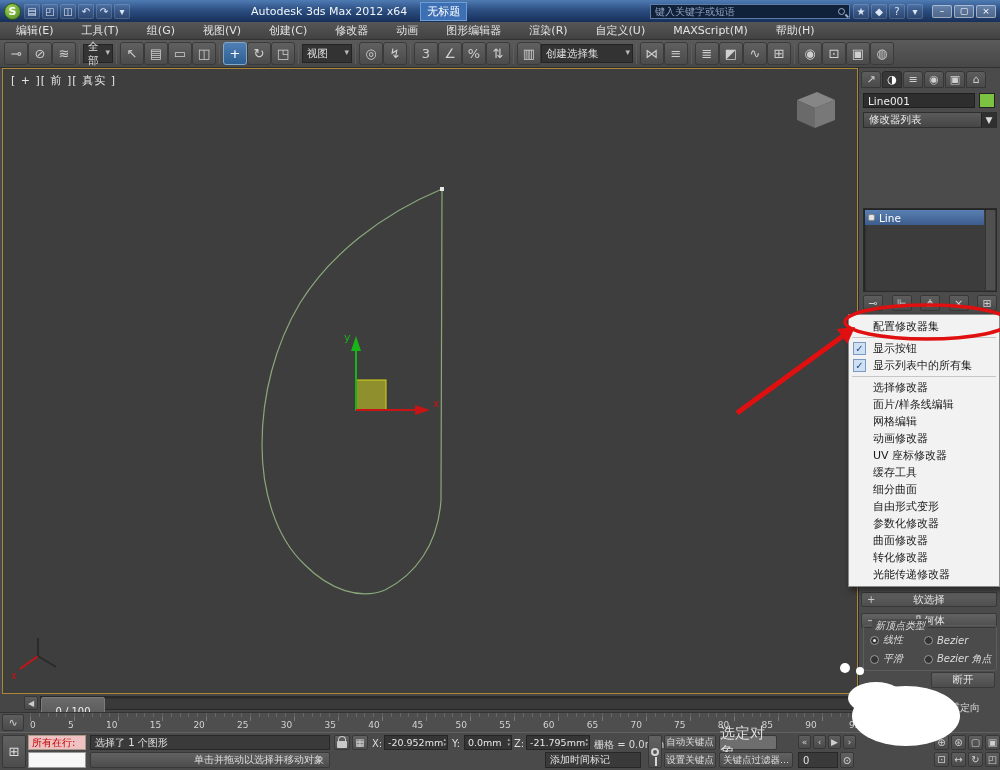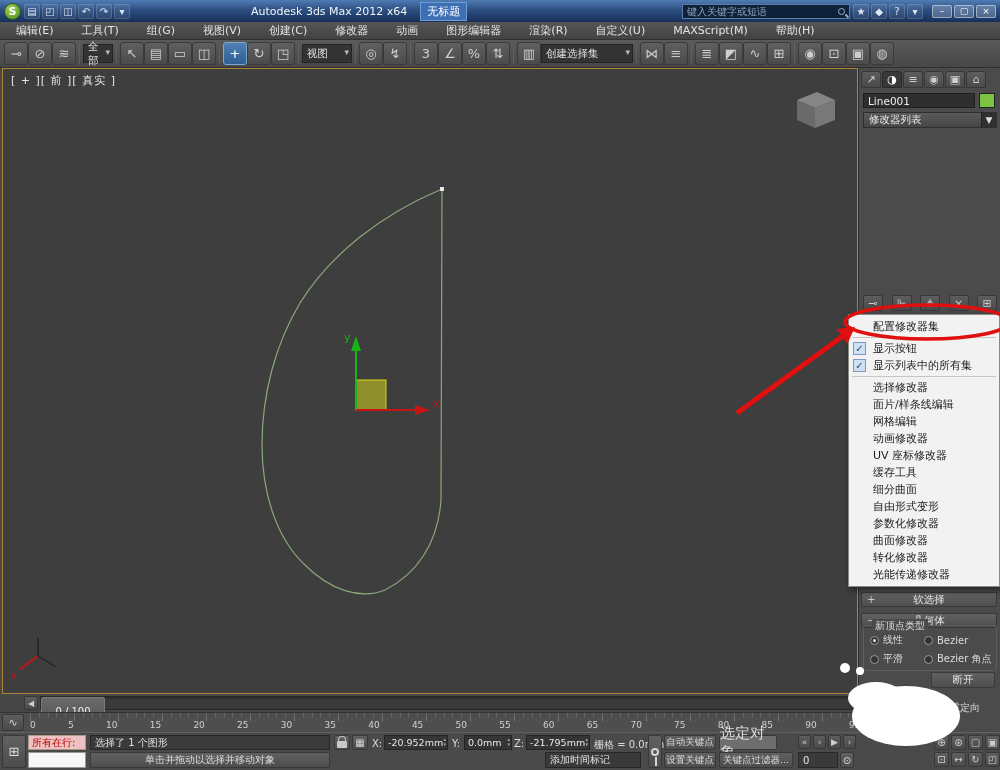--- a/index.html
+++ b/index.html
@@ -7,21 +7,21 @@
   body{position:relative;background:#484848;font-family:"DejaVu Sans","Liberation Sans",sans-serif;font-size:11px;color:#d8d8d8;overflow:hidden;}
 
   
   .titlebar{position:absolute;top:0;left:0;right:0;height:22px;background:linear-gradient(#4f7cb4 0%,#2d4f82 45%,#17305a 100%);display:flex;align-items:center;gap:3px;padding:0 4px;color:#fff;z-index:10;}
   .applogo{width:17px;height:17px;border-radius:50%;background:radial-gradient(circle at 35% 30%,#9fd05a,#4c8a1f);color:#fff;font-weight:bold;font-size:11px;display:flex;align-items:center;justify-content:center;border:1px solid #2c5a10;}
   .qat{display:flex;gap:2px;align-items:center;}
   .qat-btn{width:16px;height:15px;display:flex;align-items:center;justify-content:center;font-size:10px;color:#dce6f4;border-radius:2px;border:1px solid rgba(255,255,255,.15);background:rgba(255,255,255,.07);}
   .apptitle{margin-left:118px;font-size:11px;color:#f2f6fb;white-space:nowrap;}
   .doctitle{margin-left:10px;padding:1px 6px;background:#3d6fb4;border:1px solid #6e9ed4;font-size:11px;color:#fff;}
   .tspacer{flex:1;}
-  .searchbox{display:flex;align-items:center;gap:16px;width:168px;height:15px;background:#10213a;border:1px solid #5d7ba6;padding:0 4px;}
+  .searchbox{display:flex;align-items:center;gap:16px;width:200px;height:15px;background:#10213a;border:1px solid #5d7ba6;padding:0 4px;}
   .searchbox input{flex:1;background:transparent;border:none;outline:none;color:#d7e2f2;font-size:10px;font-family:inherit;min-width:0;}
   .searchbox input::placeholder{color:#8fa3c0;}
   .mag{width:7px;height:7px;border:1.5px solid #9ab0cc;border-radius:50%;position:relative;flex:none;}
   .mag::after{content:"";position:absolute;left:6px;top:6px;width:4px;height:1.5px;background:#9ab0cc;transform:rotate(45deg);}
   .winbtns{display:flex;gap:2px;margin-left:6px;}
   .win-btn{width:20px;height:13px;display:flex;align-items:center;justify-content:center;font-size:9px;color:#fff;background:rgba(255,255,255,.22);border:1px solid rgba(255,255,255,.45);border-radius:2px;}
 
   
   .menubar{position:absolute;top:22px;left:0;right:0;height:18px;background:linear-gradient(#565656,#424242);border-bottom:1px solid #323232;display:flex;align-items:center;padding-left:8px;z-index:9;gap:12px;}
   .menu-item{padding:1px 8px;color:#e4e4e4;font-size:11px;white-space:nowrap;}
@@ -57,21 +57,21 @@
   .stack-row{height:15px;display:flex;align-items:center;gap:4px;padding-left:3px;font-size:10.5px;color:#ddd;}
   .stack-row.selected{background:linear-gradient(#5a81b4,#3c5c8c);color:#fff;}
   .stack-bulb{width:7px;height:7px;background:#e4e4e4;border-radius:2px;border:1px solid #888;flex:none;}
   .stack-scroll{position:absolute;right:1px;top:1px;bottom:1px;width:10px;background:#505050;border-left:1px solid #333;}
   .stacktools{position:absolute;left:4px;top:227px;width:134px;height:17px;display:flex;justify-content:space-between;}
   .stool{width:20px;height:16px;display:flex;align-items:center;justify-content:center;color:#cfcfcf;font-size:11px;background:linear-gradient(#5d5d5d,#4a4a4a);border:1px solid #383838;border-radius:2px;}
   .rollout{position:absolute;left:2px;width:136px;height:15px;background:linear-gradient(#626262,#4e4e4e);border:1px solid #383838;border-radius:2px;display:flex;align-items:center;justify-content:center;font-size:10.5px;color:#e6e6e6;}
   .rollout::before{position:absolute;left:5px;font-size:10px;color:#ccc;}
   .rollout.plus::before{content:"+";}
   .rollout.minus::before{content:"−";}
-  .vgroup{position:absolute;left:4px;top:557px;width:134px;height:46px;border:1px solid #5e5e5e;border-radius:3px;}
+  .vgroup{position:absolute;left:4px;top:557px;width:134px;height:46px;border:1px solid #5e5e5e;border-radius:3px;font-style:italic;}
   .vgroup-label{position:absolute;left:8px;top:-7px;background:#4b4b4b;padding:0 3px;font-size:10px;color:#ddd;}
   .radio-grid{position:absolute;left:6px;top:7px;display:grid;grid-template-columns:54px auto;row-gap:5px;}
   .radio-opt{display:flex;align-items:center;gap:4px;font-size:10px;color:#ddd;white-space:nowrap;}
   .radio-dot{width:9px;height:9px;border-radius:50%;border:1px solid #9a9a9a;background:#333;position:relative;flex:none;}
   .radio-dot.on::after{content:"";position:absolute;left:2px;top:2px;width:3px;height:3px;border-radius:50%;background:#e8e8e8;}
   .panelbtn{position:absolute;height:16px;background:linear-gradient(#616161,#4d4d4d);border:1px solid #393939;border-radius:2px;color:#dedede;font-size:10.5px;display:flex;align-items:center;justify-content:center;}
   .cbx{position:absolute;width:10px;height:10px;background:#333;border:1px solid #8a8a8a;}
   .cbx-label{position:absolute;font-size:10px;color:#ddd;white-space:nowrap;}
 
   
@@ -275,20 +275,29 @@
       <div class="tab-btn">▣</div>
       <div class="tab-btn">⌂</div>
     </div>
   <div class="namefield">
       <span>Line001</span>
     </div>
   <div class="swatch"></div>
   <div class="modlist">
     <span>修改器列表</span>
     <span class="arrowbox">▼</span>
+  </div>
+  <div class="stackbox">
+    <div class="stack-list">
+        <div class="stack-row selected">
+          <span class="stack-bulb"></span>
+          <span>Line</span>
+        </div>
+      </div>
+    <div class="stack-scroll"></div>
   </div>
   <div class="stacktools">
       <div class="stool">⊸</div>
       <div class="stool">⊩</div>
       <div class="stool">⋔</div>
       <div class="stool">×</div>
       <div class="stool">⊞</div>
     </div>
   <div class="rollout plus" style="top:524px">
       <span>软选择</span>
@@ -419,21 +428,21 @@
 
 <div class="statusbar">
   <div class="sb-btn" style="left:2px;top:2px;width:24px;height:33px;font-size:13px">⊞</div>
   <div class="pinkbox">
       <span>所有在行:</span>
     </div>
   <div class="whitebox"></div>
   <div class="sb-field" style="left:90px;top:2px;width:240px;height:15px">
       <span>选择了 1 个图形</span>
     </div>
-  <div class="sb-btn" style="left:90px;top:19px;width:240px;height:16px;justify-content:center;padding:0 5px">
+  <div class="sb-btn" style="left:90px;top:19px;width:240px;height:16px;justify-content:flex-end;padding:0 5px">
       <span>单击并拖动以选择并移动对象</span>
     </div>
   <div class="sb-btn" style="left:334px;top:2px;width:16px;height:15px">
       <span class="padlock"></span>
     </div>
   <div class="sb-btn" style="left:352px;top:2px;width:16px;height:15px">▦</div>
 
   <span class="coord-label" style="left:372px">X:</span>
   <div class="coord-field" style="left:384px;width:64px">
       <span>-20.952mm</span>

